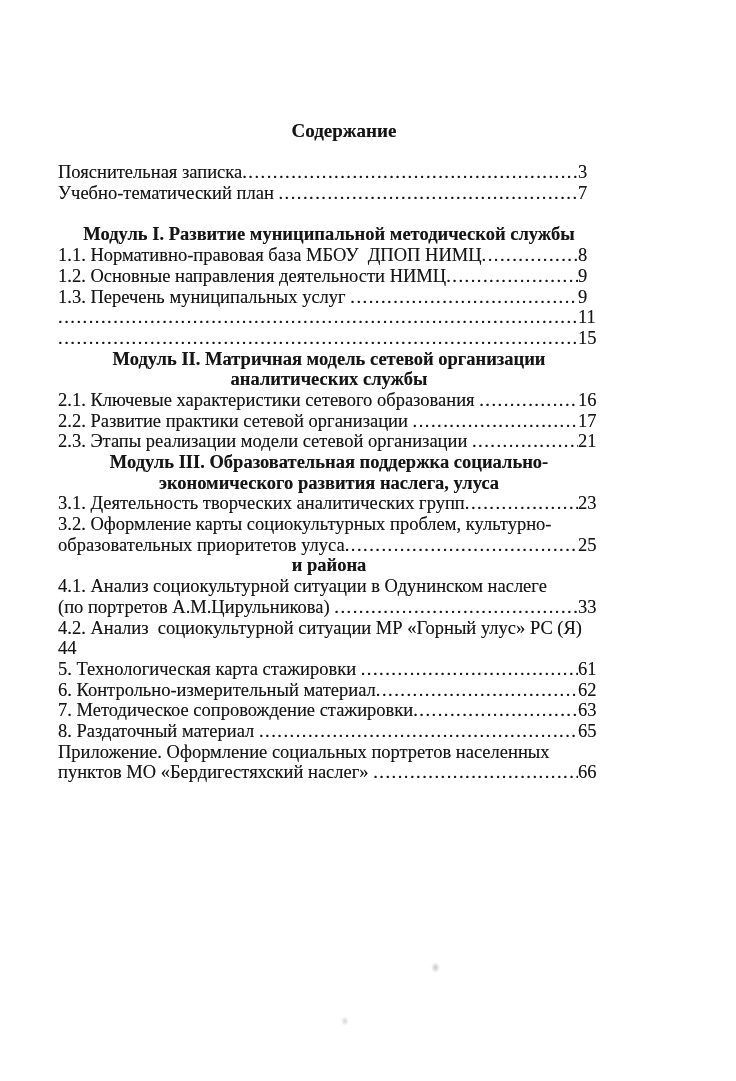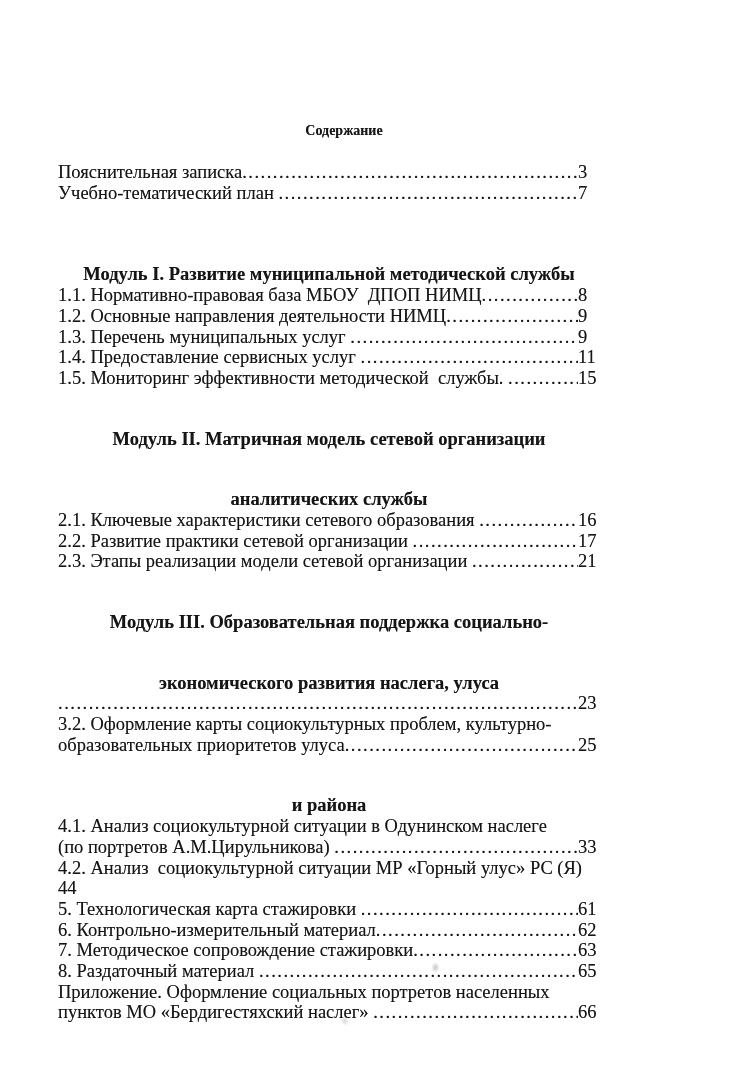--- a/index.html
+++ b/index.html
@@ -31,27 +31,27 @@
     overflow: hidden;
     white-space: nowrap;
   }
   .dots::after {
     content: "........................................................................................................................................................";
     letter-spacing: 1.5px;
   }
   .pg { flex: 0 0 auto; min-width: 22px; white-space: pre; }
   .heading {
     display: block; text-align: center;
-    font-weight: 700; white-space: pre; margin-top: 40px;
+    font-weight: 700; white-space: pre;
   }
   .plain { display: block; white-space: pre; }
   .title-row {
     display: block; text-align: center;
     font-weight: 700;
-    font-size: 14px;
+    font-size: 19px;
     padding-left: 30px;
   }
   .spacer { }
   .artifact { position: absolute; pointer-events: none; }
   .artifact-1 {
     left: 431px; top: 962px; width: 9px; height: 11px;
     background: radial-gradient(ellipse at center, rgba(110,110,110,0.38), rgba(110,110,110,0) 70%);
   }
   .artifact-2 {
     left: 341px; top: 1016px; width: 8px; height: 10px;
@@ -88,26 +88,24 @@
       <span class="lbl">1.2. Основные направления деятельности НИМЦ</span>
         <span class="dots"></span>
         <span class="pg">9</span>
     </div>
     <div class="trow entry">
       <span class="lbl">1.3. Перечень муниципальных услуг </span>
         <span class="dots"></span>
         <span class="pg">9</span>
     </div>
     <div class="trow entry">
-      <span class="lbl">1.4. Предоставление сервисных услуг </span>
         <span class="dots"></span>
         <span class="pg">11</span>
     </div>
     <div class="trow entry">
-      <span class="lbl">1.5. Мониторинг эффективности методической  службы. </span>
         <span class="dots"></span>
         <span class="pg">15</span>
     </div>
     <div class="trow heading">Модуль II. Матричная модель сетевой организации</div>
     <div class="trow heading">аналитических службы</div>
     <div class="trow entry">
       <span class="lbl">2.1. Ключевые характеристики сетевого образования </span>
         <span class="dots"></span>
         <span class="pg">16</span>
     </div>
@@ -117,20 +115,21 @@
         <span class="pg">17</span>
     </div>
     <div class="trow entry">
       <span class="lbl">2.3. Этапы реализации модели сетевой организации </span>
         <span class="dots"></span>
         <span class="pg">21</span>
     </div>
     <div class="trow heading">Модуль III. Образовательная поддержка социально-</div>
     <div class="trow heading">экономического развития наслега, улуса</div>
     <div class="trow entry">
+      <span class="lbl">3.1. Деятельность творческих аналитических групп</span>
         <span class="dots"></span>
         <span class="pg">23</span>
     </div>
     <div class="trow plain">3.2. Оформление карты социокультурных проблем, культурно-</div>
     <div class="trow entry">
       <span class="lbl">образовательных приоритетов улуса</span>
         <span class="dots"></span>
         <span class="pg">25</span>
     </div>
     <div class="trow heading">и района</div>

